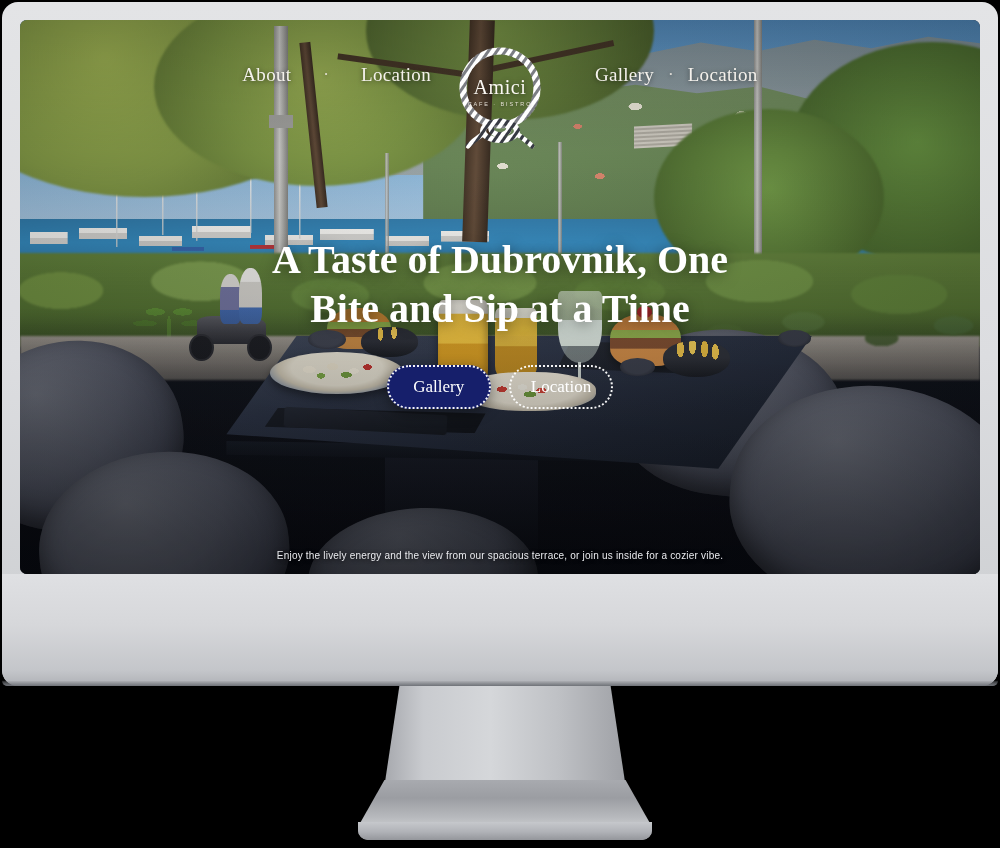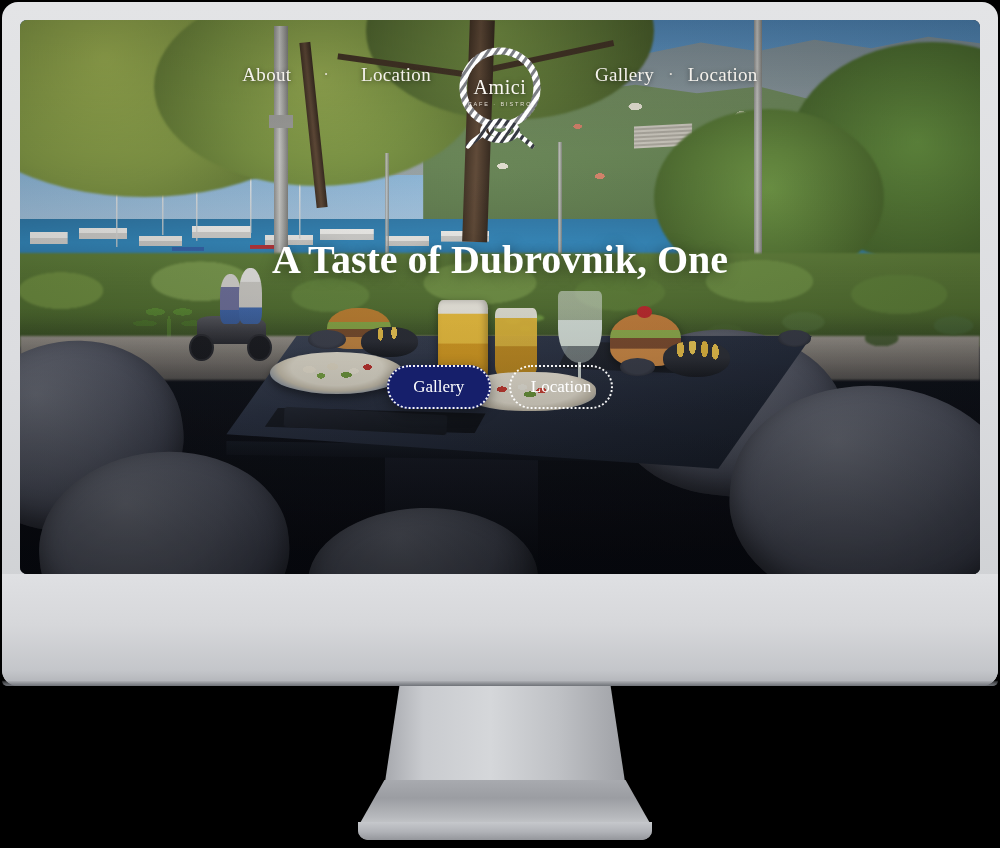--- a/index.html
+++ b/index.html
@@ -602,33 +602,35 @@
             <path d="M30 96 Q20 103 15 108" fill="none" stroke="url(#rope)" stroke-width="5" stroke-linecap="round"></path>
             <path d="M64 96 Q74 103 79 108" fill="none" stroke="url(#rope)" stroke-width="5" stroke-linecap="round"></path>
           </g>
         </svg>
         <div class="logo-word">Amici</div>
         <div class="logo-sub">CAFE · BISTRO</div>
       </div>
 
       <div class="hero-copy">
         <div class="hero-title">A Taste of Dubrovnik, One</div>
+        <div class="hero-title">Bite and Sip at a Time</div>
       </div>
 
       <div class="cta-row">
         <div class="btn btn-primary">
           <span class="dots"></span>
           <span>Gallery</span>
         </div>
         <div class="btn btn-ghost">
           <span class="dots"></span>
           <span>Location</span>
         </div>
       </div>
 
+      <div class="caption">Enjoy the lively energy and the view from our spacious terrace, or join us inside for a cozier vibe.</div>
     </div>
   </div>
 
   <div class="chin"></div>
   <div class="neck-shadow"></div>
   <div class="neck"></div>
   <div class="base"></div>
   <div class="base-lip"></div>
 </div>
 

